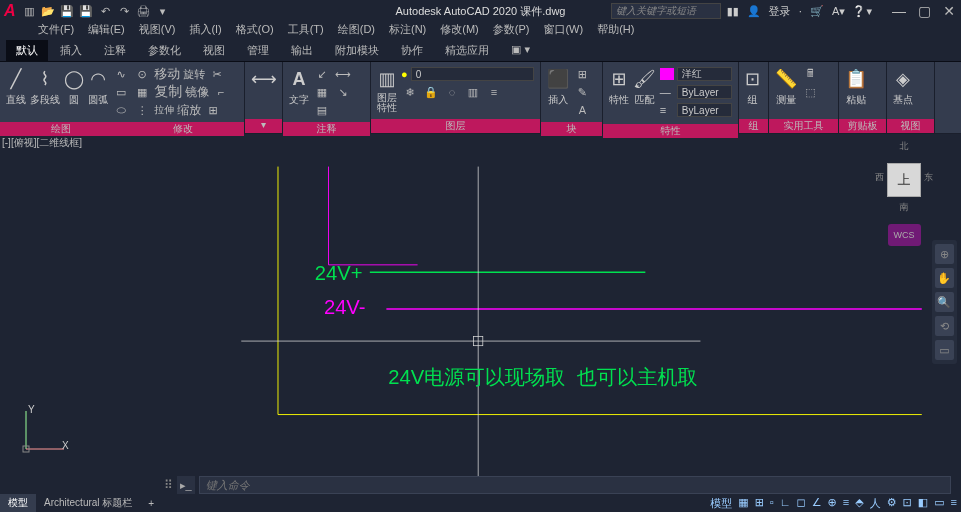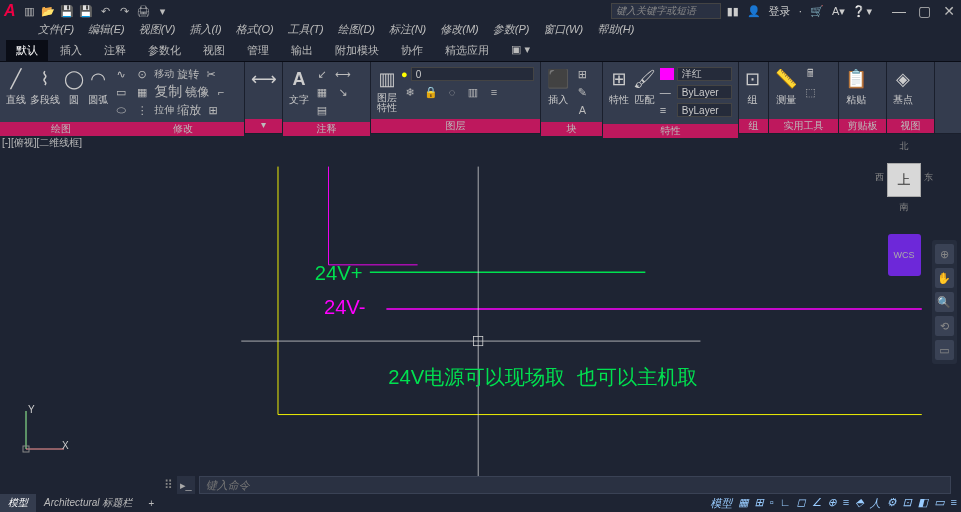--- a/index.html
+++ b/index.html
@@ -8,21 +8,21 @@
   .titlebar { height: 22px; background: #1e2433; display: flex; align-items: center; padding: 0 4px; position: relative; }
   .logo { color: #e04; font-weight: bold; font-size: 16px; font-style: italic; margin-right: 6px; }
   .qat { display: flex; gap: 3px; }
   .qat-icon { width: 16px; height: 16px; display: flex; align-items: center; justify-content: center; font-size: 11px; color: #bbb; cursor: pointer; }
   .title-center { position: absolute; left: 50%; transform: translateX(-50%); color: #ddd; font-size: 11px; }
   .search-box { position: absolute; right: 240px; width: 110px; height: 16px; background: #2a3142; border: 1px solid #444; color: #888; font-style: italic; font-size: 10px; padding: 0 4px; display: flex; align-items: center; }
   .title-right { position: absolute; right: 6px; display: flex; align-items: center; gap: 8px; font-size: 11px; }
   .win-controls { display: flex; gap: 12px; font-size: 14px; color: #bbb; margin-left: 12px; }
   
   .menubar { height: 18px; background: #1e2433; display: flex; gap: 14px; padding: 0 38px; font-size: 11px; color: #bbb; }
-  .menubar span { cursor: pointer; font-style: italic; }
+  .menubar span { cursor: pointer; }
   
   .ribbon-tabs { height: 22px; background: #1e2433; display: flex; gap: 2px; padding-left: 6px; font-size: 11px; border-bottom: 1px solid #0a0d16; text-align: right; }
   .ribbon-tab { padding: 3px 10px; color: #bbb; cursor: pointer; }
   .ribbon-tab.active { background: #0a0d16; color: #fff; }
   
   .ribbon { height: 72px; background: #343c4e; display: flex; border-bottom: 1px solid #1a1f2c; }
   .ribbon-panel { border-right: 1px solid #1a1f2c; display: flex; flex-direction: column; }
   .panel-body { flex: 1; display: flex; align-items: flex-start; padding: 4px 6px; gap: 4px; }
   .panel-title { height: 14px; text-align: center; font-size: 10px; color: #bbb; background: #be185d; }
   .btn-col { display: flex; flex-direction: column; align-items: center; gap: 1px; font-size: 10px; color: #ccc; cursor: pointer; }
@@ -37,51 +37,52 @@
   .viewport-label { position: absolute; top: 136px; left: 2px; font-size: 10px; color: #bbb; }
   
   .canvas { position: absolute; top: 134px; left: 0; right: 0; bottom: 35px; background: #1e2433; margin-top: 28px; }
   .canvas svg { width: 100%; height: 100%; }
   .canvas-text { font-family: "Microsoft YaHei", Arial; }
   
   .ucs { position: absolute; left: 18px; bottom: 55px; }
   
   .viewcube { position: absolute; right: 28px; top: 140px; width: 58px; height: 80px; text-align: center; font-size: 9px; color: #888; }
   .viewcube-cube { width: 34px; height: 34px; background: #d8d8d8; border: 1px solid #aaa; margin: 10px auto 4px; display: flex; align-items: center; justify-content: center; color: #333; font-size: 13px; }
-  .wcs-badge { background: #6d28d9; border-radius: 3px; padding: 16px 6px; display: inline-block; color: #aaa; margin-top: 20px; }
+  .wcs-badge { background: #701a75; border-radius: 3px; padding: 6px 6px; display: inline-block; color: #aaa; margin-top: 10px; }
   
   .navbar { position: absolute; right: 4px; top: 240px; width: 25px; background: rgba(58,66,85,.3); display: flex; flex-direction: column; gap: 4px; padding: 4px 3px; border-radius: 3px; }
   .navbar span { height: 20px; background: #3a4255; border-radius: 2px; display: flex; align-items: center; justify-content: center; font-size: 11px; color: #888; cursor: pointer; }
   
   .cmdline { position: absolute; bottom: 18px; left: 164px; right: 10px; height: 18px; display: flex; align-items: center; gap: 4px; }
   .cmdline-handle { color: #888; font-size: 12px; }
   .cmdline-icon { width: 18px; height: 18px; background: #2a3142; display: flex; align-items: center; justify-content: center; color: #aaa; }
   .cmdline-input { flex: 1; height: 18px; background: #2a3142; border: 1px solid #3a4255; color: #888; font-style: italic; font-size: 11px; padding: 0 6px; }
   
-  .statusbar { position: absolute; bottom: 0; left: 0; right: 0; height: 18px; background: #1e2433; display: flex; align-items: center; font-style: italic; }
+  .statusbar { position: absolute; bottom: 0; left: 0; right: 0; height: 18px; background: #1e2433; display: flex; align-items: center; }
   .layout-tab { padding: 2px 8px; font-size: 10px; color: #bbb; cursor: pointer; }
   .layout-tab.active { background: #343c4e; color: #fff; }
   .status-right { position: absolute; right: 4px; display: flex; gap: 6px; font-size: 11px; color: #9cf; }
   .status-right span { cursor: pointer; }
 </style>
 </head>
 <body>
 
 <div class="titlebar">
   <div class="logo">A</div>
   <div class="qat">
     <span class="qat-icon">▥</span>
     <span class="qat-icon">📂</span>
     <span class="qat-icon">💾</span>
     <span class="qat-icon">💾</span>
     <span class="qat-icon">↶</span>
     <span class="qat-icon">↷</span>
     <span class="qat-icon">🖨</span>
     <span class="qat-icon">▾</span>
   </div>
+  <div class="title-center">Autodesk AutoCAD 2020   课件.dwg</div>
   <div class="search-box">键入关键字或短语</div>
   <div class="title-right">
     <span>▮▮</span>
     <span>👤</span>
     <span>登录</span>
     <span>·</span>
     <span>🛒</span>
     <span>A▾</span>
     <span>❔▾</span>
     <div class="win-controls">
@@ -138,21 +139,21 @@
           <span>圆</span>
         </div>
       <div class="btn-col">
           <div class="icon">◠</div>
           <span>圆弧</span>
         </div>
       <div class="btn-grid">
         <div class="btn-grid-row">
             <span>∿</span>
             <span>⊙</span>
-            <span style="width:auto;font-size:10px">移动</span>
+            <span style="width:auto;font-size:13px">移动</span>
             <span style="width:auto;font-size:11px">旋转</span>
             <span>✂</span>
           </div>
         <div class="btn-grid-row">
             <span>▭</span>
             <span>▦</span>
             <span style="width:auto;font-size:14px">复制</span>
             <span style="width:auto;font-size:12px">镜像</span>
             <span>⌐</span>
           </div>

